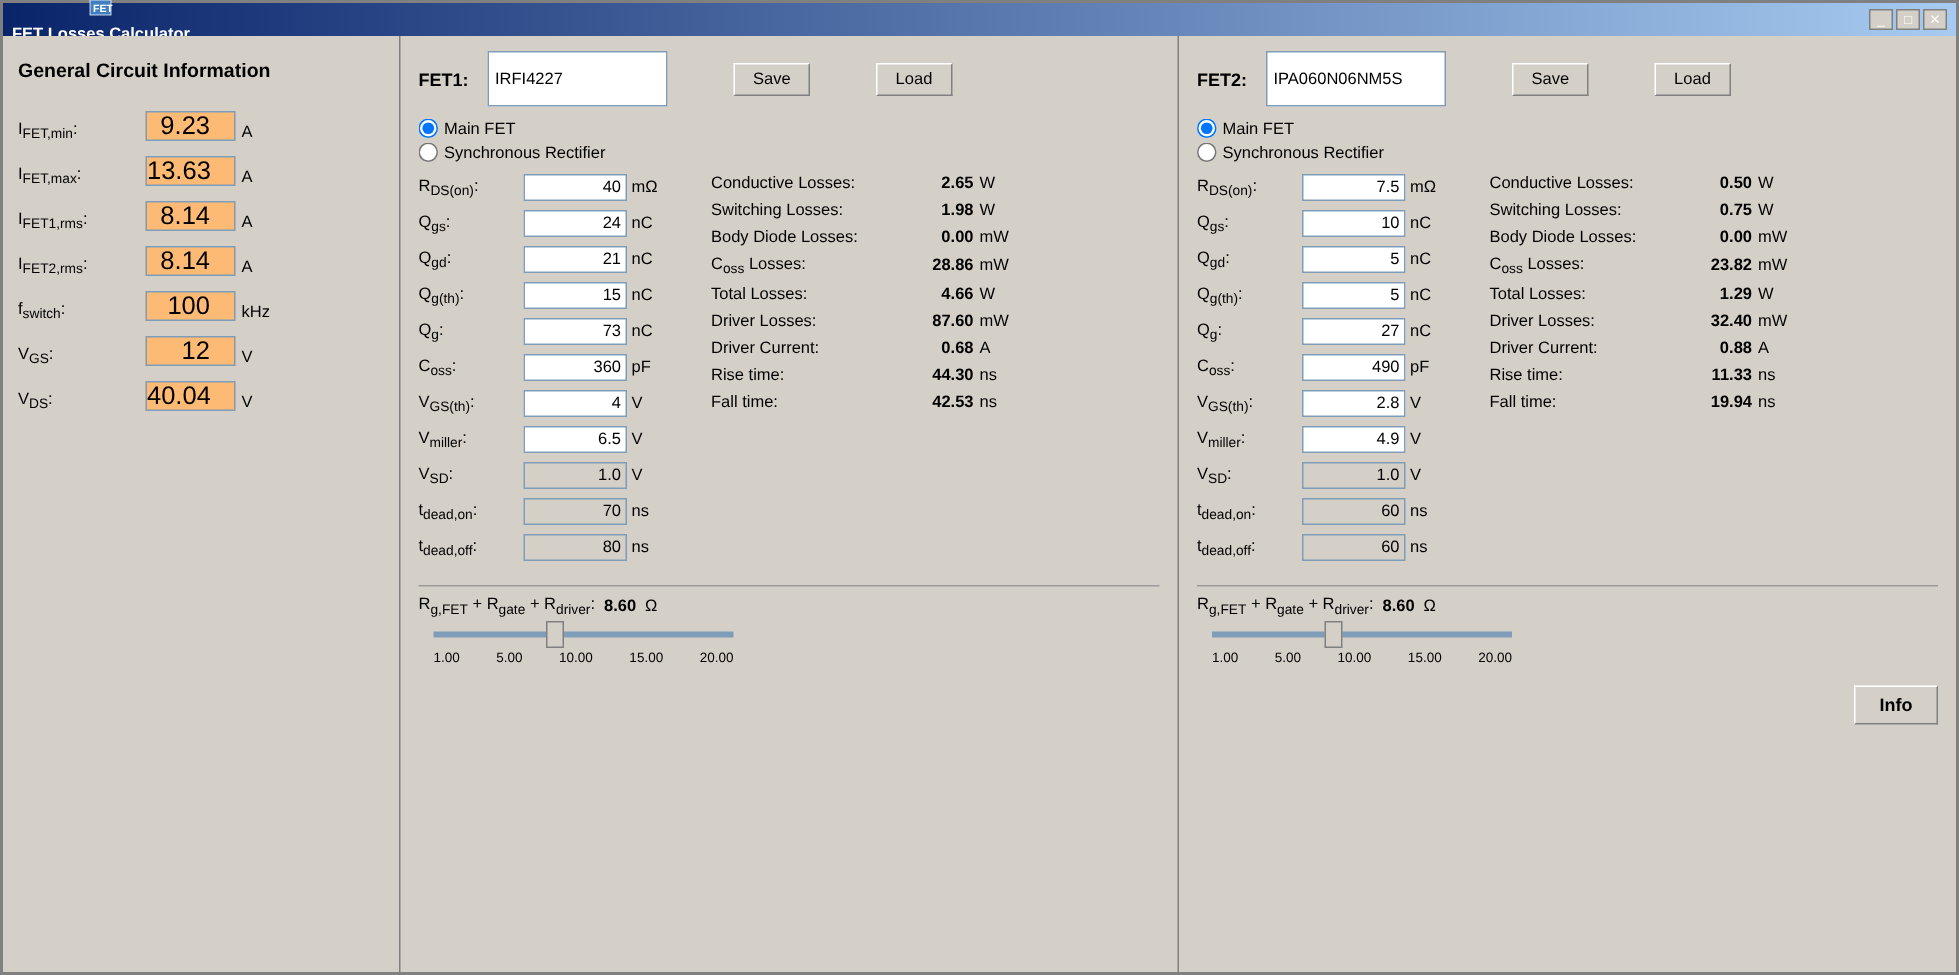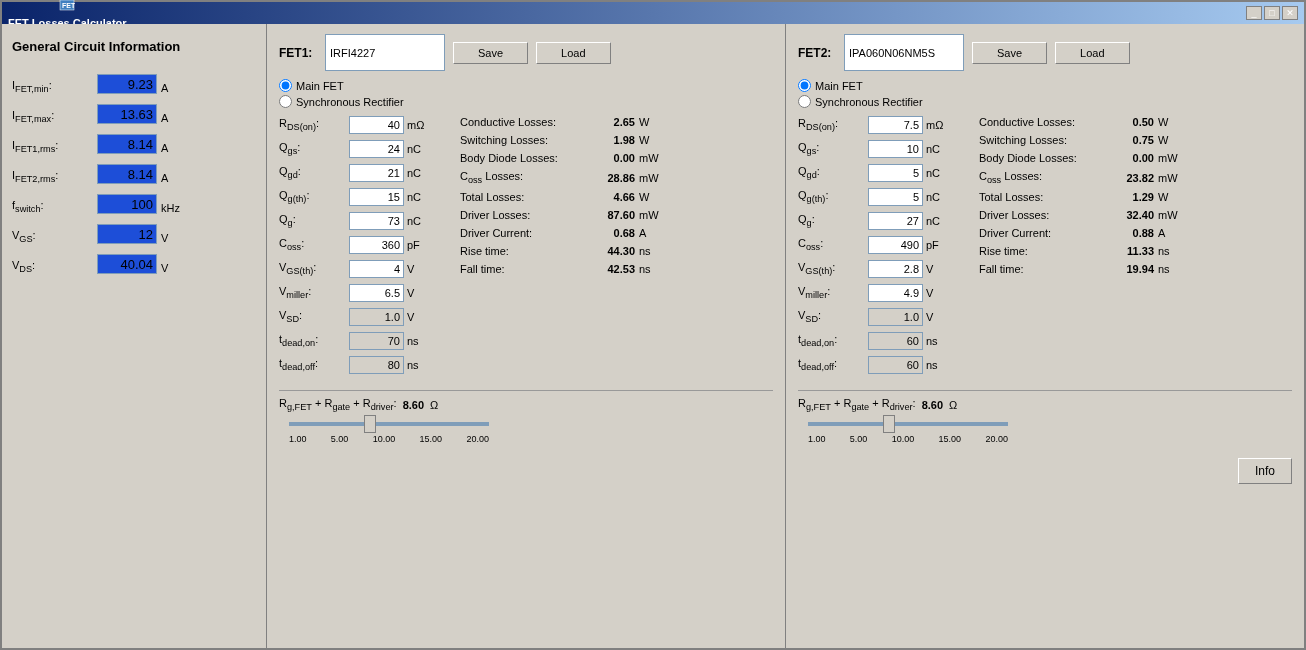--- a/index.html
+++ b/index.html
@@ -81,24 +81,24 @@
     }
     .field-label {
       width: 85px;
       font-size: 11px;
       color: #000;
     }
     .field-input {
       width: 60px;
       height: 20px;
       border: 1px solid #7f9db9;
-      background: #1d4ed8;
+      background: #fdba74;
       text-align: right;
-      padding-right: 3px;
-      font-size: 13px;
+      padding-right: 16px;
+      font-size: 17px;
     }
     .field-unit {
       margin-left: 4px;
       font-size: 11px;
     }
     .main-panels {
       display: flex;
       flex: 1;
     }
     .fet-panel {
@@ -123,27 +123,28 @@
     .fet-name-input {
       width: 120px;
       height: 37px;
       border: 1px solid #7f9db9;
       background: white;
       font-size: 11px;
       padding: 2px 4px;
     }
     .btn {
       height: 22px;
-      padding: 0 24px;
+      padding: 0 12px;
       background: #d4d0c8;
       border: 1px solid #808080;
       border-top-color: #fff;
       border-left-color: #fff;
       font-size: 11px;
       cursor: pointer;
+      margin-left: 36px;
     }
     .radio-group {
       margin-bottom: 8px;
     }
     .radio-row {
       display: flex;
       align-items: center;
       gap: 4px;
       margin-bottom: 3px;
     }
@@ -155,21 +156,21 @@
       align-items: center;
       margin-bottom: 6px;
     }
     .param-label {
       width: 70px;
       font-size: 11px;
       text-align: left;
       padding-right: 16px;
     }
     .param-input {
-      width: 55px;
+      width: 69px;
       height: 18px;
       border: 1px solid #7f9db9;
       background: white;
       text-align: right;
       padding-right: 3px;
       font-size: 11px;
     }
     .param-input.gray {
       background: #d4d0c8;
     }
@@ -200,20 +201,21 @@
     }
     .info-btn {
       height: 26px;
       padding: 0 16px;
       background: #d4d0c8;
       border: 1px solid #808080;
       border-top-color: #fff;
       border-left-color: #fff;
       font-size: 12px;
       cursor: pointer;
+      font-weight: bold;
     }
     input[type="range"] {
       width: 200px;
       height: 16px;
       -webkit-appearance: none;
       appearance: none;
       background: #7f9db9;
       height: 4px;
       cursor: pointer;
       margin: 8px 0;

